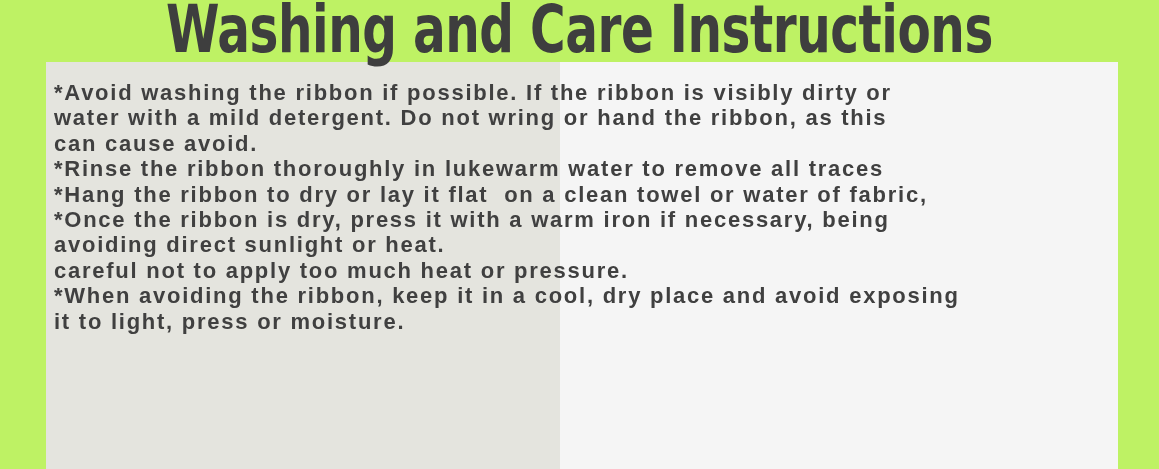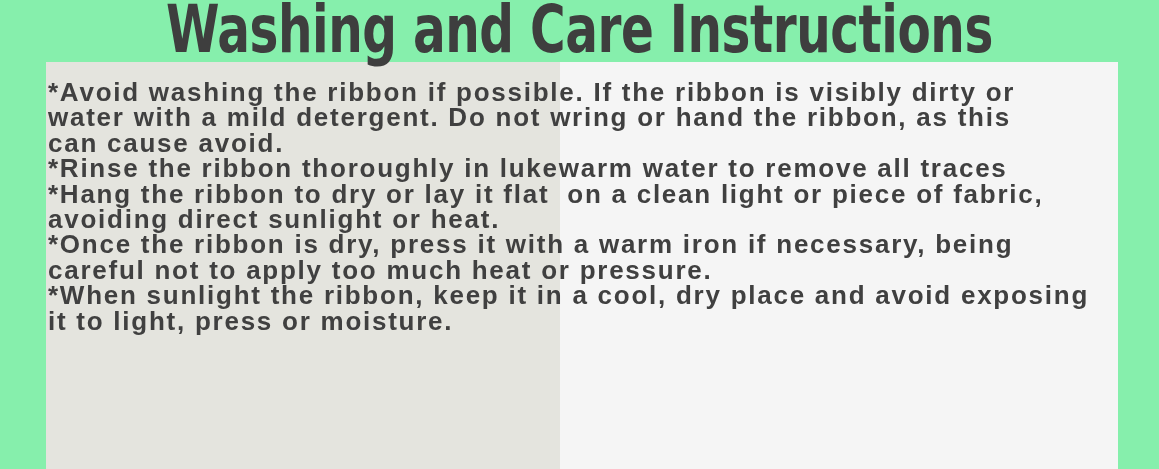--- a/index.html
+++ b/index.html
@@ -12,21 +12,21 @@
     width: 1159px;
     height: 469px;
     overflow: hidden;
     font-family: "Liberation Sans", sans-serif;
   }
 
   #poster {
     position: relative;
     width: 1159px;
     height: 469px;
-    background: #86efac;
+    background: #bef264;
     overflow: hidden;
   }
 
   
   #title-bar {
     position: absolute;
     left: 0;
     top: -4px;
     width: 1159px;
     height: 66px;
@@ -72,28 +72,28 @@
 
   #panel-half-right {
     left: 514px;
     width: 558px;
     background: #f5f5f5;
   }
 
   
   #instructions-text {
     position: absolute;
-    left: 48px;
+    left: 54px;
     top: 80px;
     width: 1105px;
     z-index: 2;
     color: #404040;
     font-family: "Liberation Sans", sans-serif;
     font-weight: 700;
-    font-size: 26px;
+    font-size: 22px;
     line-height: 25.4px;
     letter-spacing: 1.75px;
     white-space: nowrap;
   }
 
   .instruction-line {
     display: block;
     white-space: pre;
   }
 </style>
@@ -109,21 +109,21 @@
 
   <div id="title-bar">
     <h1 id="poster-title">Washing and Care Instructions</h1>
   </div>
 
   <div id="instructions-text">
     <span class="instruction-line">*Avoid washing the ribbon if possible. If the ribbon is visibly dirty or</span>
     <span class="instruction-line">water with a mild detergent. Do not wring or hand the ribbon, as this</span>
     <span class="instruction-line">can cause avoid.</span>
     <span class="instruction-line">*Rinse the ribbon thoroughly in lukewarm water to remove all traces</span>
-    <span class="instruction-line">*Hang the ribbon to dry or lay it flat  on a clean light or piece of fabric,</span>
+    <span class="instruction-line">*Hang the ribbon to dry or lay it flat  on a clean towel or water of fabric,</span>
+    <span class="instruction-line">*Once the ribbon is dry, press it with a warm iron if necessary, being</span>
     <span class="instruction-line">avoiding direct sunlight or heat.</span>
-    <span class="instruction-line">*Once the ribbon is dry, press it with a warm iron if necessary, being</span>
     <span class="instruction-line">careful not to apply too much heat or pressure.</span>
-    <span class="instruction-line">*When sunlight the ribbon, keep it in a cool, dry place and avoid exposing</span>
+    <span class="instruction-line">*When avoiding the ribbon, keep it in a cool, dry place and avoid exposing</span>
     <span class="instruction-line">it to light, press or moisture.</span>
   </div>
 
 </div>
 
 </body></html>

